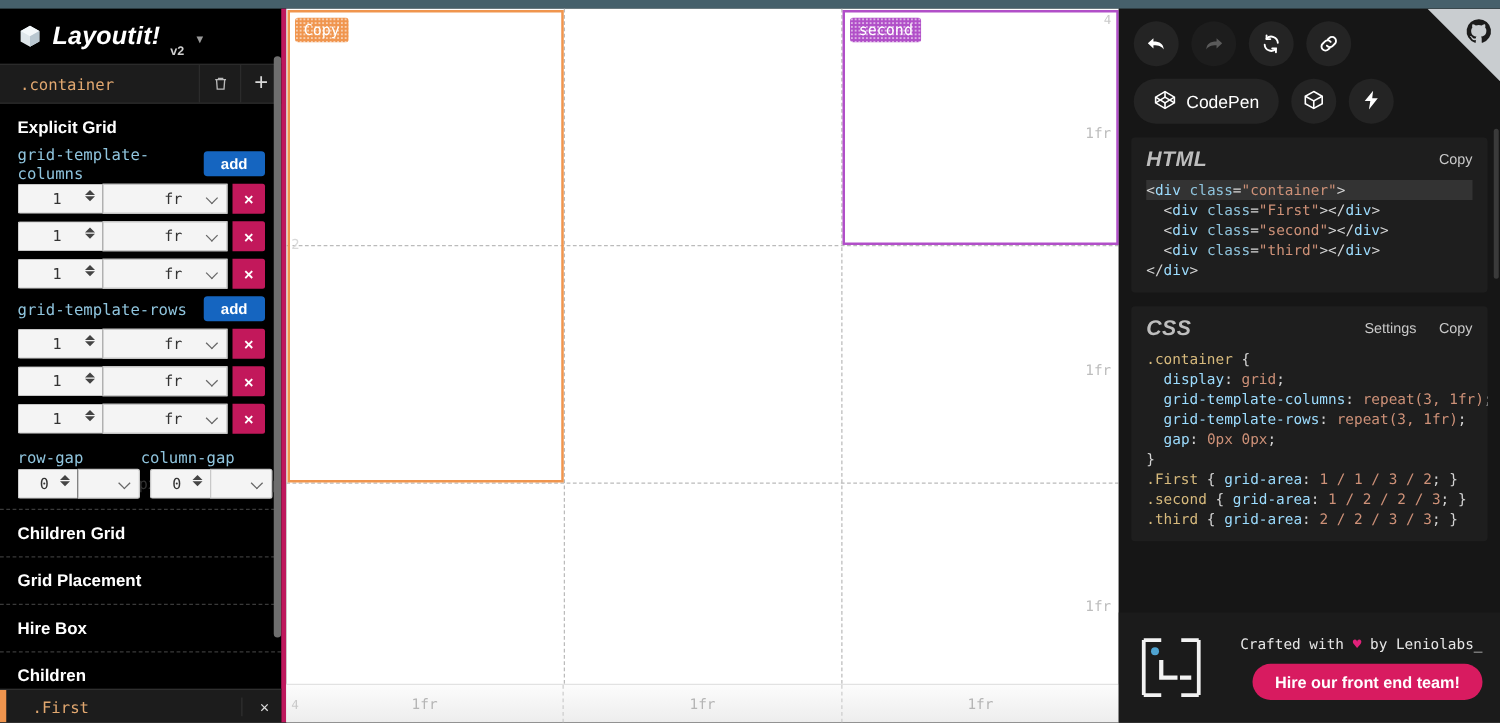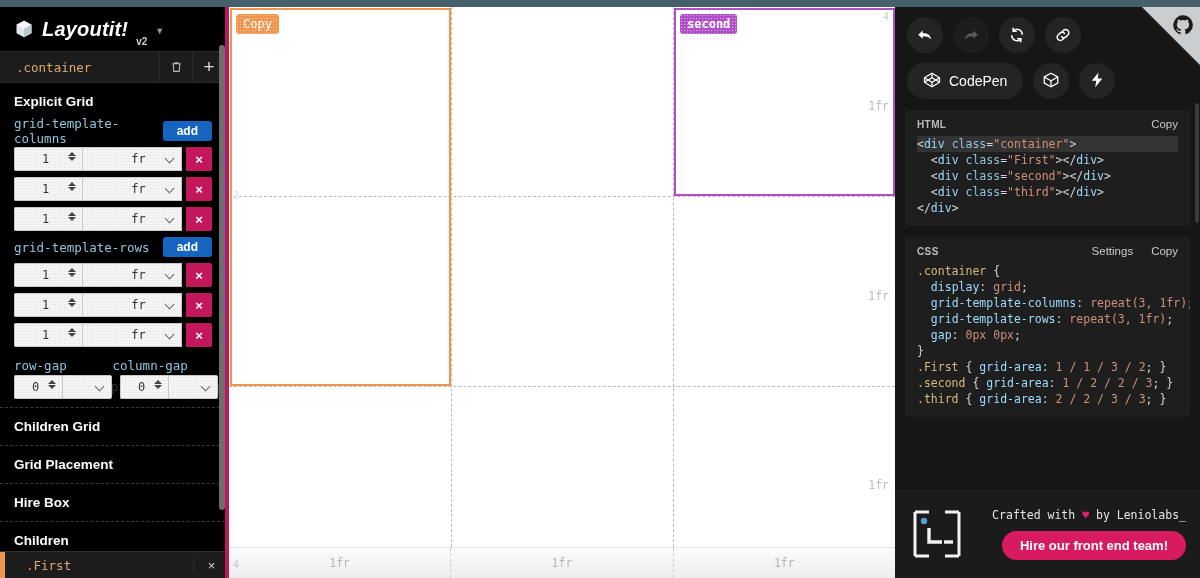--- a/index.html
+++ b/index.html
@@ -205,21 +205,21 @@
   }
   .pill.round { width: 36px; padding: 0; justify-content: center; border-radius: 50%; }
 
   .code-card {
     margin: 11px 10px 0 10px; background: #1e1e1e; border-radius: 3px;
     padding: 8px 0 10px 0;
   }
   .code-head {
     display: flex; align-items: center; padding: 0 12px 6px 12px;
   }
-  .code-head .lbl { font-size: 10px; color: #bdbdbd; font-weight: bold; letter-spacing:.4px;}
+  .code-head .lbl { font-size: 17px; color: #bdbdbd; font-weight: bold; letter-spacing:.4px;font-style:italic;}
   .code-head .sp { flex: 1; }
   .code-head .act { font-size: 11.5px; color: #c9c9c9; margin-left: 18px; }
   pre.code {
     font-family: "DejaVu Sans Mono", monospace; font-size: 11.5px;
     line-height: 16px; color: #d4d4d4; padding: 0 12px; white-space: pre;
     overflow: hidden;
   }
   pre.code .hl { background: #333; display: block; }
   .t-tag { color: #9cdcfe; }
   .t-attr { color: #8fc4dd; }
@@ -446,21 +446,21 @@
       <div class="gl-h" style="top:189px;"></div>
       <div class="gl-h" style="top:379px;"></div>
 
       <div class="gl-num" style="left:4px; top:182px;">2</div>
       <div class="tl-num">4</div>
 
       <div class="cell-box" style="left:1px; top:1px; width:221px; height:378px; border-color:#f0954e;">
         <span class="cell-tag" style="background-color:#f0954e;">Copy</span>
       </div>
 
-      <div class="cell-box" style="left:444px; top:1px; width:222px; height:188px; border-color:#b14fc8; left:445px; width:221px;font-weight:bold;">
+      <div class="cell-box" style="left:444px; top:1px; width:222px; height:188px; border-color:#b14fc8; left:445px; width:221px;">
         <span class="cell-tag" style="background-color:#b14fc8;">second</span>
       </div>
 
 
       <div class="rowlbl" style="top:92px;">1fr</div>
       <div class="rowlbl" style="top:282px;">1fr</div>
       <div class="rowlbl" style="top:471px;">1fr</div>
     </div>
 
     <div class="ruler-bottom">

